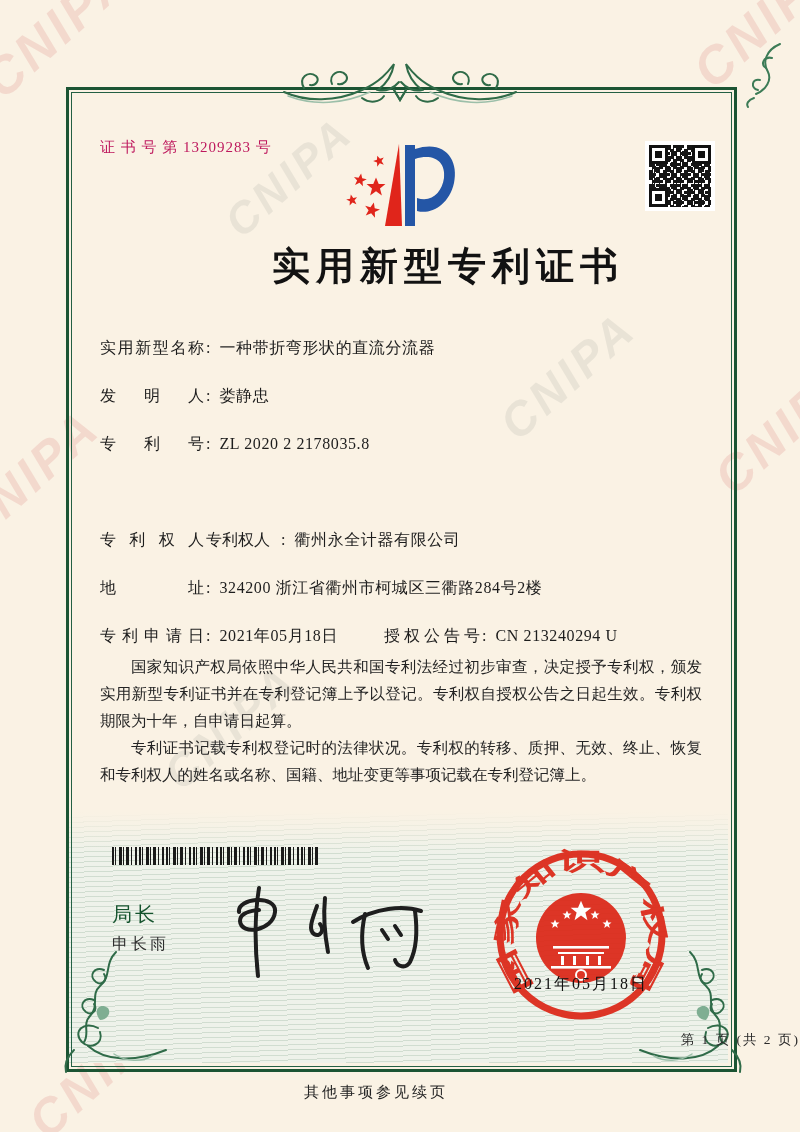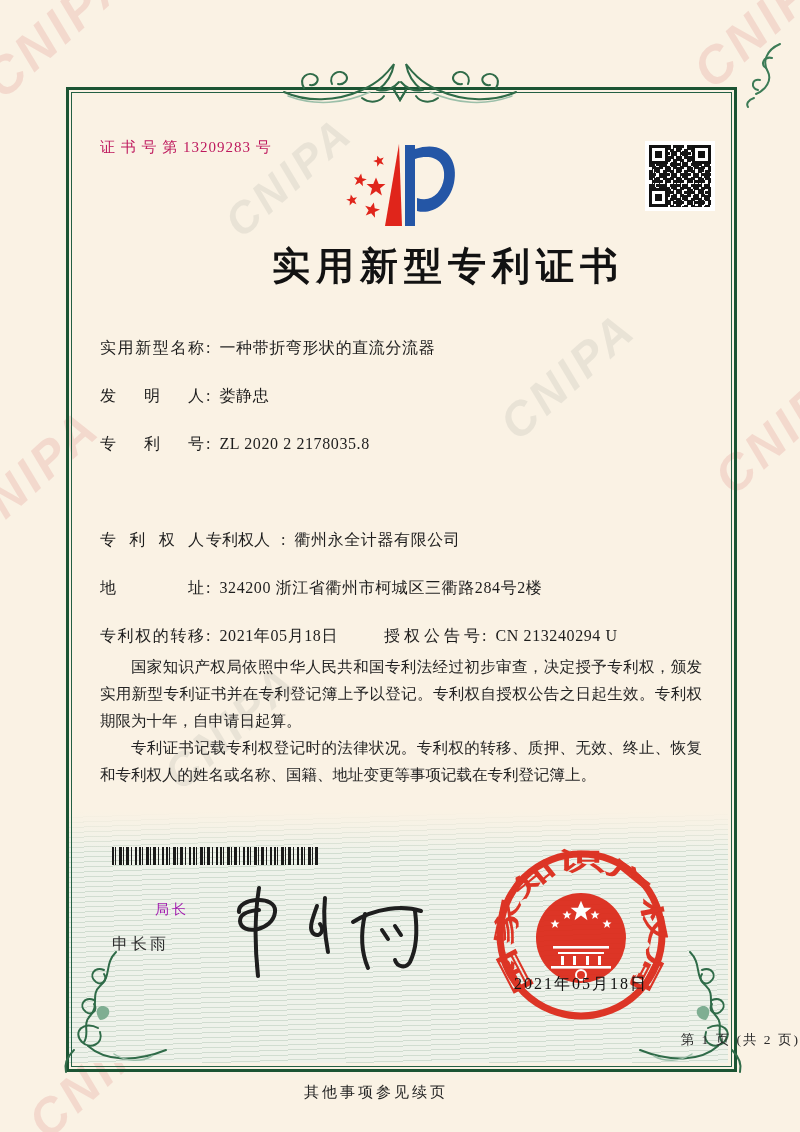--- a/index.html
+++ b/index.html
@@ -52,21 +52,21 @@
   .barcode{position:absolute;left:112px;top:847px;width:208px;height:18px;z-index:4;
     background-image:repeating-linear-gradient(90deg,
       #1a1a1a 0 2px,transparent 2px 3px,
       #1a1a1a 3px 4px,transparent 4px 7px,
       #1a1a1a 7px 10px,transparent 10px 11px,
       #1a1a1a 11px 12px,transparent 12px 14px,
       #1a1a1a 14px 17px,transparent 17px 19px,
       #1a1a1a 19px 20px,transparent 20px 23px,
       #1a1a1a 23px 25px,transparent 25px 27px);}
   .signer-title{position:absolute;left:112px;top:901px;z-index:4;
-      font-family:"Liberation Sans","DejaVu Sans",sans-serif;font-size:14px;letter-spacing:3px;color:#a21caf;margin-left:43px;}
+      font-family:"Liberation Sans","DejaVu Sans",sans-serif;font-size:20px;letter-spacing:3px;color:#14532d;}
   .signer-name{position:absolute;left:112px;top:934px;z-index:4;
       font-family:"Liberation Sans","DejaVu Sans",sans-serif;font-size:16px;letter-spacing:3px;color:#2e2e2e;}
   .autograph{position:absolute;left:225px;top:878px;z-index:4;}
   .seal{position:absolute;left:491px;top:845px;width:180px;height:180px;z-index:4;opacity:.94;}
   .seal-date{position:absolute;left:496px;top:974px;width:170px;text-align:center;z-index:5;
       font-size:16px;letter-spacing:2px;color:#111;}
   .page-number{position:absolute;left:0;top:1031px;width:800px;text-align:right;z-index:4;
       font-size:13.5px;letter-spacing:2px;color:#2a2a2a;}
   .continuation{position:absolute;left:0;top:1083px;width:800px;text-align:center;z-index:4;
       transform:translateX(-24px);font-size:15px;letter-spacing:3px;color:#242424;}
@@ -174,21 +174,21 @@
   <div class="row" style="top:432px;">
     <span class="flabel">专利号</span><span class="colon">:</span><span class="fvalue">ZL 2020 2 2178035.8</span>
   </div>
   <div class="row" style="top:528px;">
     <span class="flabel">专利权人</span><span class="colon" hidden="">专利权人</span><span class="colon">:</span><span class="fvalue">衢州永全计器有限公司</span>
   </div>
   <div class="row" style="top:576px;">
     <span class="flabel">地址</span><span class="colon">:</span><span class="fvalue">324200 浙江省衢州市柯城区三衢路284号2楼</span>
   </div>
   <div class="row" style="top:624px;">
-    <span class="flabel">专利权的转移</span><span class="colon">:</span><span class="fvalue">2021年05月18日</span><span class="pair2"><span class="flabel">授权公告号</span><span class="colon">:</span><span class="fvalue">CN 213240294 U</span></span>
+    <span class="flabel">专利申请日</span><span class="colon">:</span><span class="fvalue">2021年05月18日</span><span class="pair2"><span class="flabel">授权公告号</span><span class="colon">:</span><span class="fvalue">CN 213240294 U</span></span>
   </div>
 
   <div class="legal">
     <p>国家知识产权局依照中华人民共和国专利法经过初步审查，决定授予专利权，颁发实用新型专利证书并在专利登记簿上予以登记。专利权自授权公告之日起生效。专利权期限为十年，自申请日起算。</p>
     <p>专利证书记载专利权登记时的法律状况。专利权的转移、质押、无效、终止、恢复和专利权人的姓名或名称、国籍、地址变更等事项记载在专利登记簿上。</p>
   </div>
 
   <div class="barcode"></div>
 
   <div class="signer-title">局长</div>

